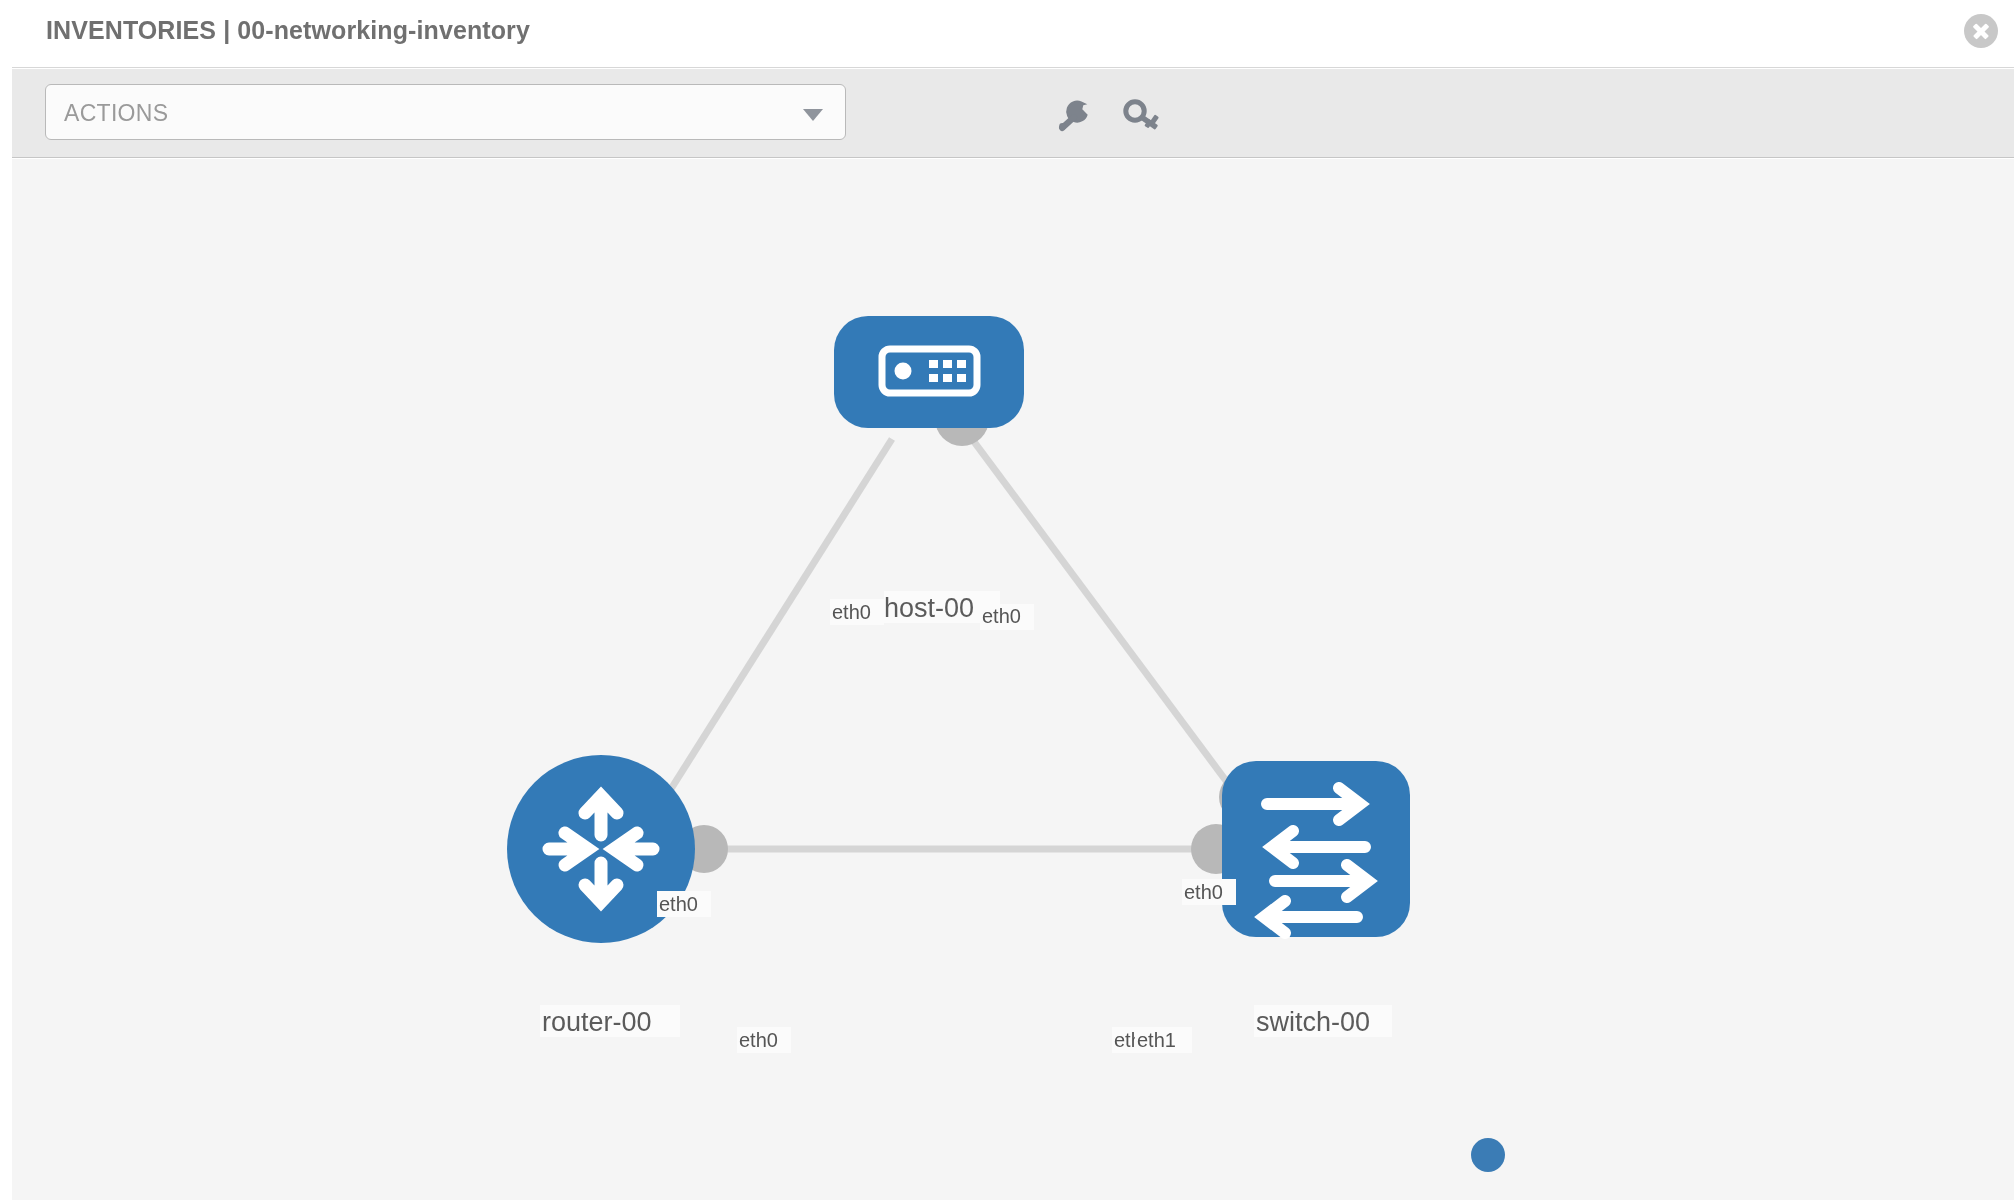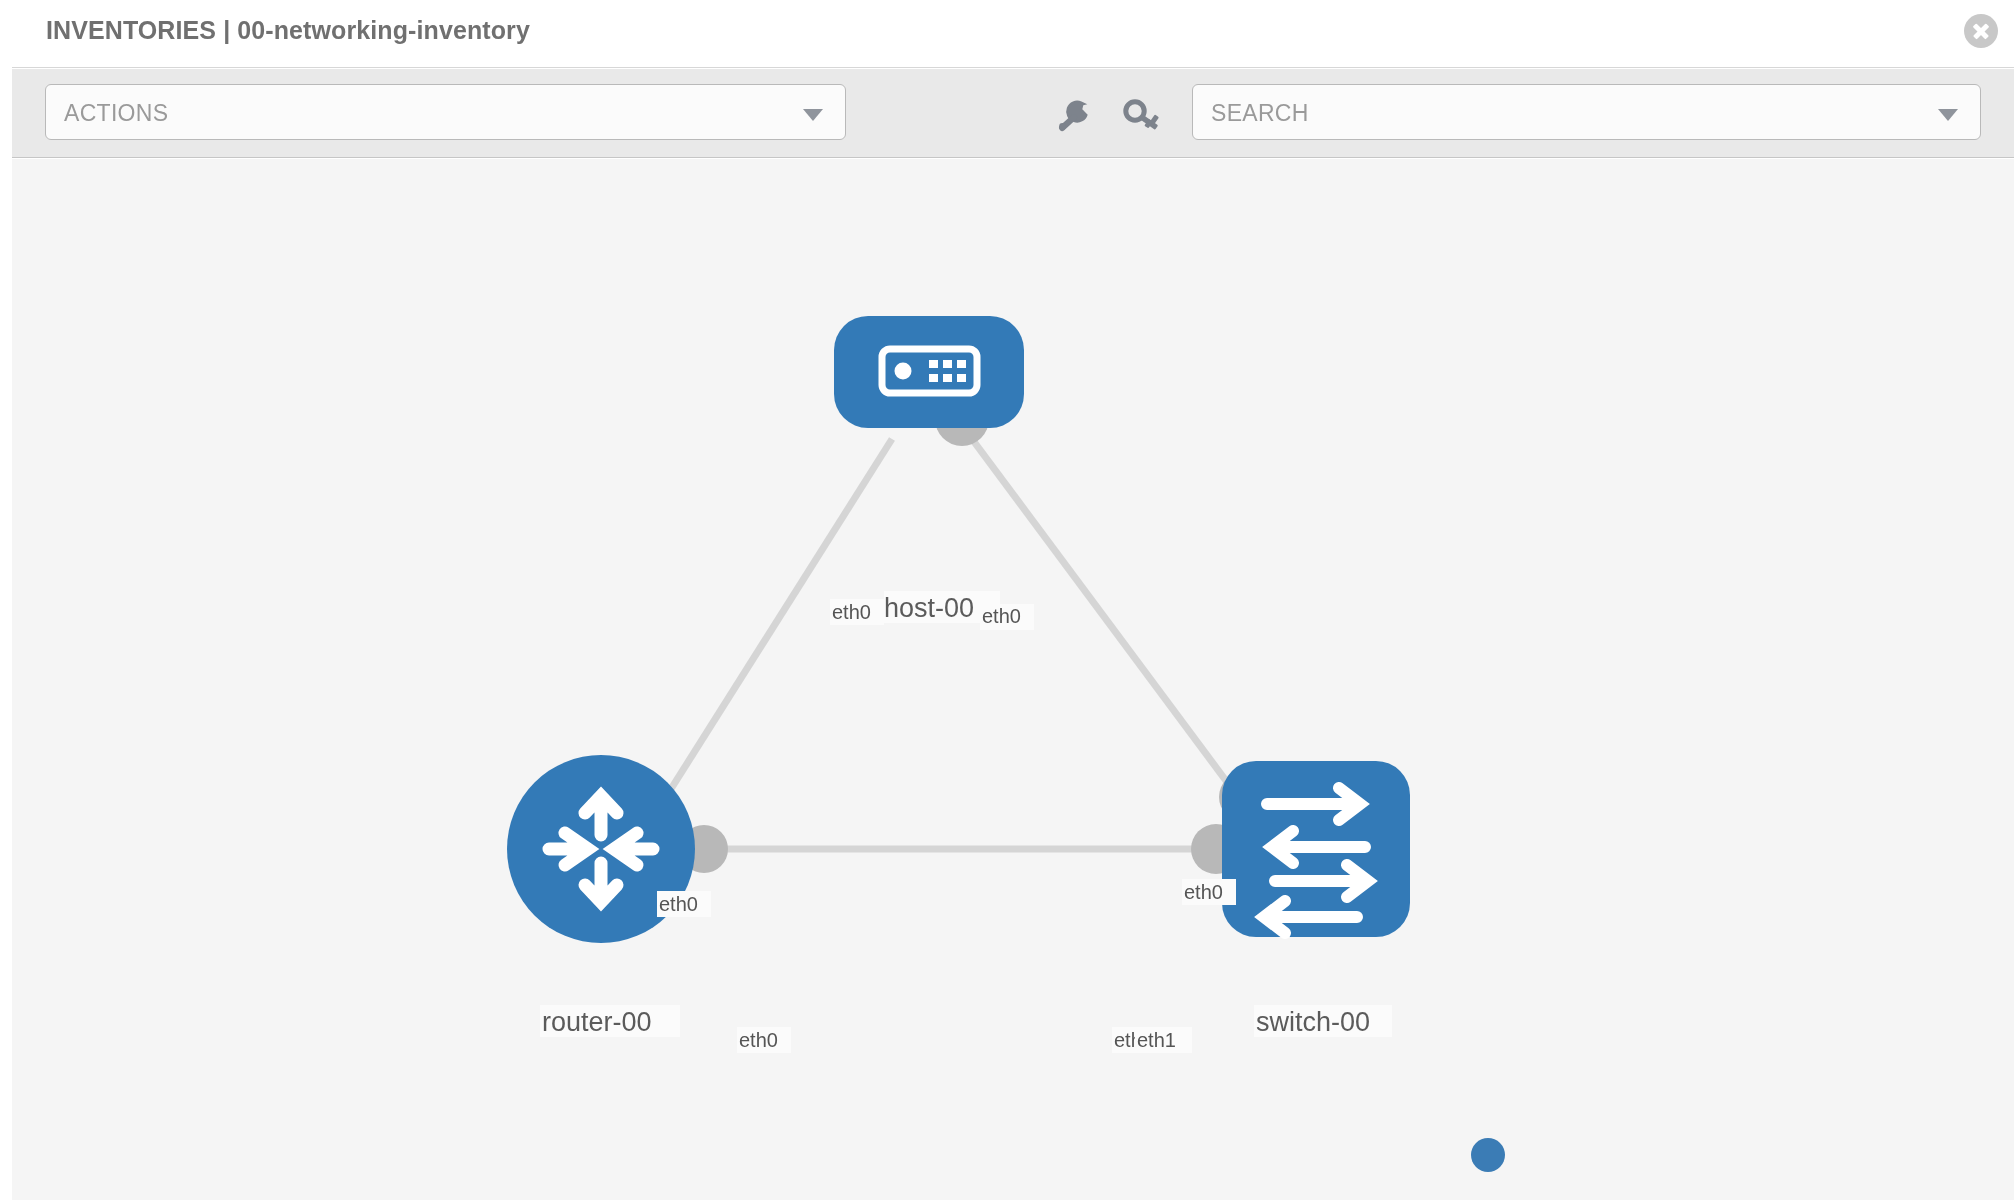--- a/index.html
+++ b/index.html
@@ -259,24 +259,20 @@
 
     <div class="tool-icon key">
       <svg viewBox="0 0 44 40" width="44" height="40" aria-hidden="true">
         <circle cx="15" cy="16" r="9.2" fill="none" stroke="#7d838c" stroke-width="5"></circle>
         <rect x="21" y="19" width="19" height="5.4" rx="1" fill="#7d838c" transform="rotate(35 21 21.7)"></rect>
         <rect x="33" y="20.5" width="9" height="5" rx="1" fill="#7d838c" transform="rotate(125 35.5 23)"></rect>
         <rect x="27" y="25" width="8" height="5" rx="1" fill="#7d838c" transform="rotate(125 29.5 27.5)"></rect>
       </svg>
     </div>
 
-    <div class="search-select">
-      <div class="label">SEARCH</div>
-      <div class="caret"></div>
-    </div>
   </div>
 
   <div class="canvas">
     <svg class="topology-svg" viewBox="0 0 2014 1041">
 
       <g>
         <line class="link-line" x1="880" y1="280" x2="640" y2="660"></line>
         <line class="link-line" x1="960" y1="280" x2="1235" y2="650"></line>
         <line class="link-line" x1="690" y1="690" x2="1215" y2="690"></line>
       </g>

